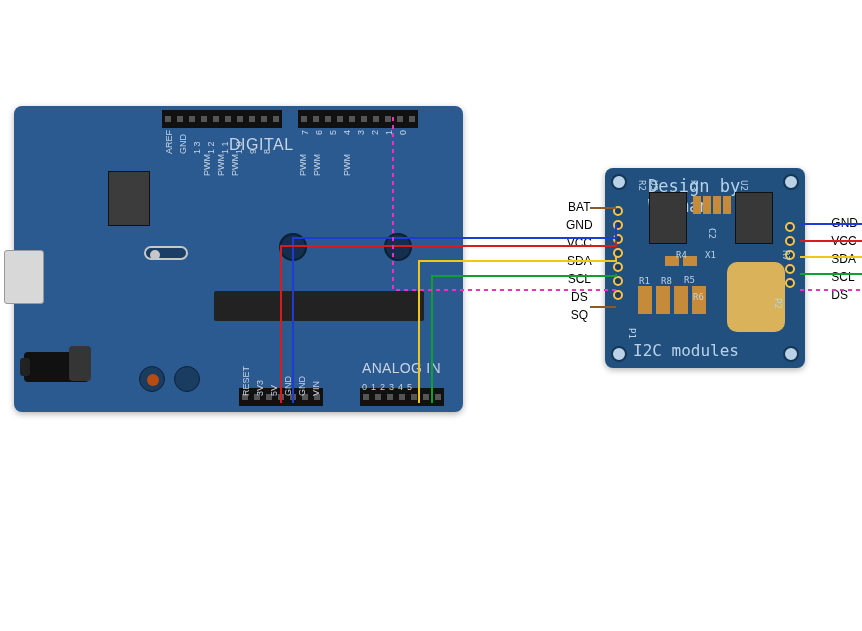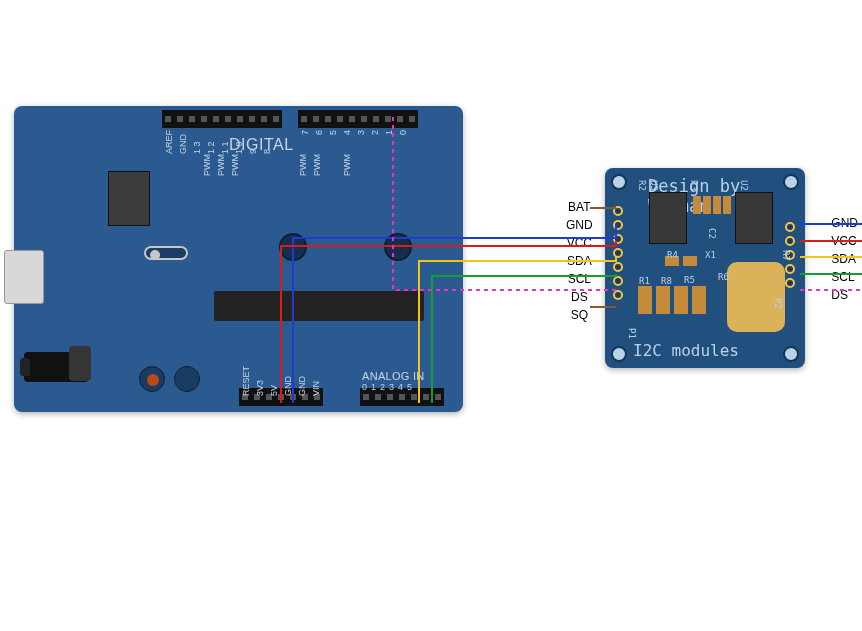--- a/index.html
+++ b/index.html
@@ -29,21 +29,21 @@
   .h-top2 { left: 284px; top: 4px; width: 120px; }
   .h-bot1 { left: 225px; top: 282px; width: 84px; }
   .h-bot2 { left: 346px; top: 282px; width: 84px; }
   .pin-label-row { position:absolute; display:flex; gap:4px; color:#c7d4e3; font-size:9px; }
   .pin-vert { writing-mode: vertical-rl; transform: rotate(180deg); text-align:left; }
   .toprow1 { left:150px; top:24px; }
   .toprow2 { left:286px; top:24px; }
   .botrow1 { left:227px; top:260px; }
   .botrow2 { left:348px; top:260px; }
   .digital-lbl { position:absolute; left:215px; top:30px; color:#c7d4e3; font-size:16px; letter-spacing:.5px; }
-  .analog-lbl { position:absolute; left:348px; top:264px; color:#c7d4e3; font-size:11px; letter-spacing:.3px; }
+  .analog-lbl { position:absolute; left:348px; top:254px; color:#c7d4e3; font-size:14px; letter-spacing:.3px; }
   .module { position: absolute; left: 605px; top: 168px; width: 200px; height: 200px; background: #21507f; border-radius: 8px; box-shadow: 0 2px 6px rgba(0,0,0,.3); }
   .mhole { position:absolute; width:16px; height:16px; border-radius:50%; background:#b9d2e7; border:2px solid #153654; }
   .mh1 { left:6px; top:6px; }
   .mh2 { right:6px; top:6px; }
   .mh3 { left:6px; bottom:6px; }
   .mh4 { right:6px; bottom:6px; }
   .mod-pin-col { position:absolute; width:12px; display:flex; flex-direction:column; gap:4px; }
   .mod-pin-col .mp { width:10px; height:10px; border-radius:50%; border:2px solid #f7c24a; background:#1a3b5c; }
   .left-col { left:8px; top:38px; }
   .right-col { right:8px; top:54px; }
@@ -60,26 +60,26 @@
   .design-by { position:absolute; right:26px; top:8px; color:#b9d2e7; font-size:17px; font-family: monospace; padding-left: 43px; }
   .i2cm { position:absolute; left:28px; bottom:8px; color:#b9d2e7; font-size:16px; font-family: monospace; }
   .mod-ref { position:absolute; color:#b9d2e7; font-size:9px; font-family:monospace; }
   .p1 { left:22px; top:160px; writing-mode:vertical-rl; }
   .p2 { right:22px; top:130px; writing-mode:vertical-rl; }
   .u3 { left:44px; top:12px; writing-mode:vertical-rl; }
   .u2 { right:56px; top:12px; writing-mode:vertical-rl; }
   .r3 { left:84px; top:12px; writing-mode:vertical-rl; }
   .r2 { left:32px; top:12px; writing-mode:vertical-rl; }
   .c2r { left:102px; top:60px; writing-mode:vertical-rl; }
-  .r4r { left:62px; top:82px; }
+  .r4r { left:71px; top:82px; }
   .x1r { left:100px; top:82px; }
   .r1r { left:34px; top:108px; }
   .r8r { left:56px; top:108px; }
   .r5r { left:70px; top:107px;margin-left:9px; }
-  .r6r { left:88px; top:104px;margin-left:25px; }
+  .r6r { left:88px; top:124px; }
   .r7r { left:176px; top:82px; writing-mode:vertical-rl; }
   .ext-label { position:absolute; font-size:12px; color:#000; font-family: Arial; }
   .llabels { left:566px; top:200px; display:flex; flex-direction:column; gap:2px; text-align:right; }
   .llabels span { display:block; height:16px;text-align:center; }
   .rlabels { right:4px; top:216px; display:flex; flex-direction:column; gap:2px; }
   .rlabels span { display:block; height:16px; }
   svg.wires { position:absolute; inset:0; pointer-events:none; }
 </style>
 </head>
 <body>

